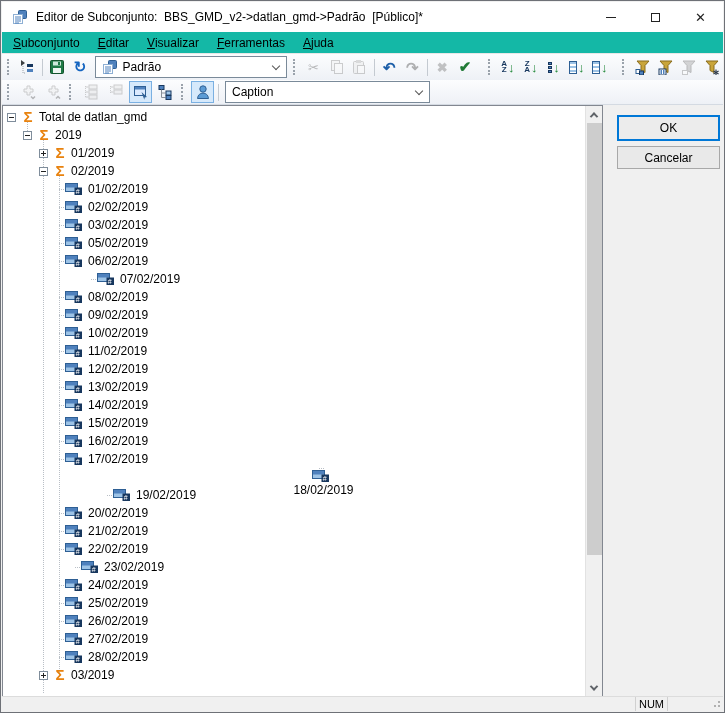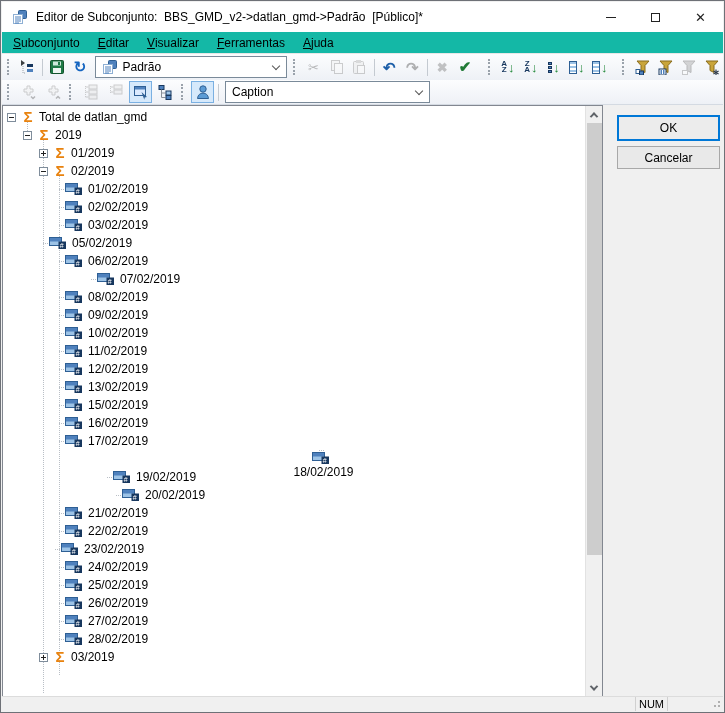--- a/index.html
+++ b/index.html
@@ -442,21 +442,21 @@
             <span class="leafic">
               <svg width="18" height="14" viewBox="0 0 18 14">
                 <rect x="0.5" y="1.5" width="12" height="8" fill="#9dc3e6" stroke="#2e5f94"></rect>
                 <rect x="1" y="2" width="11" height="3.5" fill="#4f81bd"></rect>
                 <rect x="9.5" y="5.5" width="7.5" height="7.5" fill="#17375e"></rect>
                 <text x="10.8" y="11.8" font-size="7" fill="#fff">#</text>
               </svg>
             </span>
             <span class="tlabel">03/02/2019</span>
           </div>
-          <div class="tree-row" style="padding-left: 40px;">
+          <div class="tree-row" style="padding-left: 56px;">
             <span class="dash"></span>
             <span class="leafic">
               <svg width="18" height="14" viewBox="0 0 18 14">
                 <rect x="0.5" y="1.5" width="12" height="8" fill="#9dc3e6" stroke="#2e5f94"></rect>
                 <rect x="1" y="2" width="11" height="3.5" fill="#4f81bd"></rect>
                 <rect x="9.5" y="5.5" width="7.5" height="7.5" fill="#17375e"></rect>
                 <text x="10.8" y="11.8" font-size="7" fill="#fff">#</text>
               </svg>
             </span>
             <span class="tlabel">05/02/2019</span>
@@ -560,20 +560,32 @@
           <div class="tree-row" style="padding-left: 56px;">
             <span class="dash"></span>
             <span class="leafic">
               <svg width="18" height="14" viewBox="0 0 18 14">
                 <rect x="0.5" y="1.5" width="12" height="8" fill="#9dc3e6" stroke="#2e5f94"></rect>
                 <rect x="1" y="2" width="11" height="3.5" fill="#4f81bd"></rect>
                 <rect x="9.5" y="5.5" width="7.5" height="7.5" fill="#17375e"></rect>
                 <text x="10.8" y="11.8" font-size="7" fill="#fff">#</text>
               </svg>
             </span>
+            <span class="tlabel">14/02/2019</span>
+          </div>
+          <div class="tree-row" style="padding-left: 56px;">
+            <span class="dash"></span>
+            <span class="leafic">
+              <svg width="18" height="14" viewBox="0 0 18 14">
+                <rect x="0.5" y="1.5" width="12" height="8" fill="#9dc3e6" stroke="#2e5f94"></rect>
+                <rect x="1" y="2" width="11" height="3.5" fill="#4f81bd"></rect>
+                <rect x="9.5" y="5.5" width="7.5" height="7.5" fill="#17375e"></rect>
+                <text x="10.8" y="11.8" font-size="7" fill="#fff">#</text>
+              </svg>
+            </span>
             <span class="tlabel">15/02/2019</span>
           </div>
           <div class="tree-row" style="padding-left: 56px;">
             <span class="dash"></span>
             <span class="leafic">
               <svg width="18" height="14" viewBox="0 0 18 14">
                 <rect x="0.5" y="1.5" width="12" height="8" fill="#9dc3e6" stroke="#2e5f94"></rect>
                 <rect x="1" y="2" width="11" height="3.5" fill="#4f81bd"></rect>
                 <rect x="9.5" y="5.5" width="7.5" height="7.5" fill="#17375e"></rect>
                 <text x="10.8" y="11.8" font-size="7" fill="#fff">#</text>
@@ -610,21 +622,21 @@
             <span class="leafic">
               <svg width="18" height="14" viewBox="0 0 18 14">
                 <rect x="0.5" y="1.5" width="12" height="8" fill="#9dc3e6" stroke="#2e5f94"></rect>
                 <rect x="1" y="2" width="11" height="3.5" fill="#4f81bd"></rect>
                 <rect x="9.5" y="5.5" width="7.5" height="7.5" fill="#17375e"></rect>
                 <text x="10.8" y="11.8" font-size="7" fill="#fff">#</text>
               </svg>
             </span>
             <span class="tlabel">19/02/2019</span>
           </div>
-          <div class="tree-row" style="padding-left: 80px; margin-left: 33px;">
+          <div class="tree-row" style="padding-left: 56px;">
             <span class="dash"></span>
             <span class="leafic">
               <svg width="18" height="14" viewBox="0 0 18 14">
                 <rect x="0.5" y="1.5" width="12" height="8" fill="#9dc3e6" stroke="#2e5f94"></rect>
                 <rect x="1" y="2" width="11" height="3.5" fill="#4f81bd"></rect>
                 <rect x="9.5" y="5.5" width="7.5" height="7.5" fill="#17375e"></rect>
                 <text x="10.8" y="11.8" font-size="7" fill="#fff">#</text>
               </svg>
             </span>
             <span class="tlabel">20/02/2019</span>
@@ -646,21 +658,21 @@
             <span class="leafic">
               <svg width="18" height="14" viewBox="0 0 18 14">
                 <rect x="0.5" y="1.5" width="12" height="8" fill="#9dc3e6" stroke="#2e5f94"></rect>
                 <rect x="1" y="2" width="11" height="3.5" fill="#4f81bd"></rect>
                 <rect x="9.5" y="5.5" width="7.5" height="7.5" fill="#17375e"></rect>
                 <text x="10.8" y="11.8" font-size="7" fill="#fff">#</text>
               </svg>
             </span>
             <span class="tlabel">22/02/2019</span>
           </div>
-          <div class="tree-row" style="padding-left: 52px;">
+          <div class="tree-row" style="padding-left: 72px;">
             <span class="dash"></span>
             <span class="leafic">
               <svg width="18" height="14" viewBox="0 0 18 14">
                 <rect x="0.5" y="1.5" width="12" height="8" fill="#9dc3e6" stroke="#2e5f94"></rect>
                 <rect x="1" y="2" width="11" height="3.5" fill="#4f81bd"></rect>
                 <rect x="9.5" y="5.5" width="7.5" height="7.5" fill="#17375e"></rect>
                 <text x="10.8" y="11.8" font-size="7" fill="#fff">#</text>
               </svg>
             </span>
             <span class="tlabel">23/02/2019</span>

